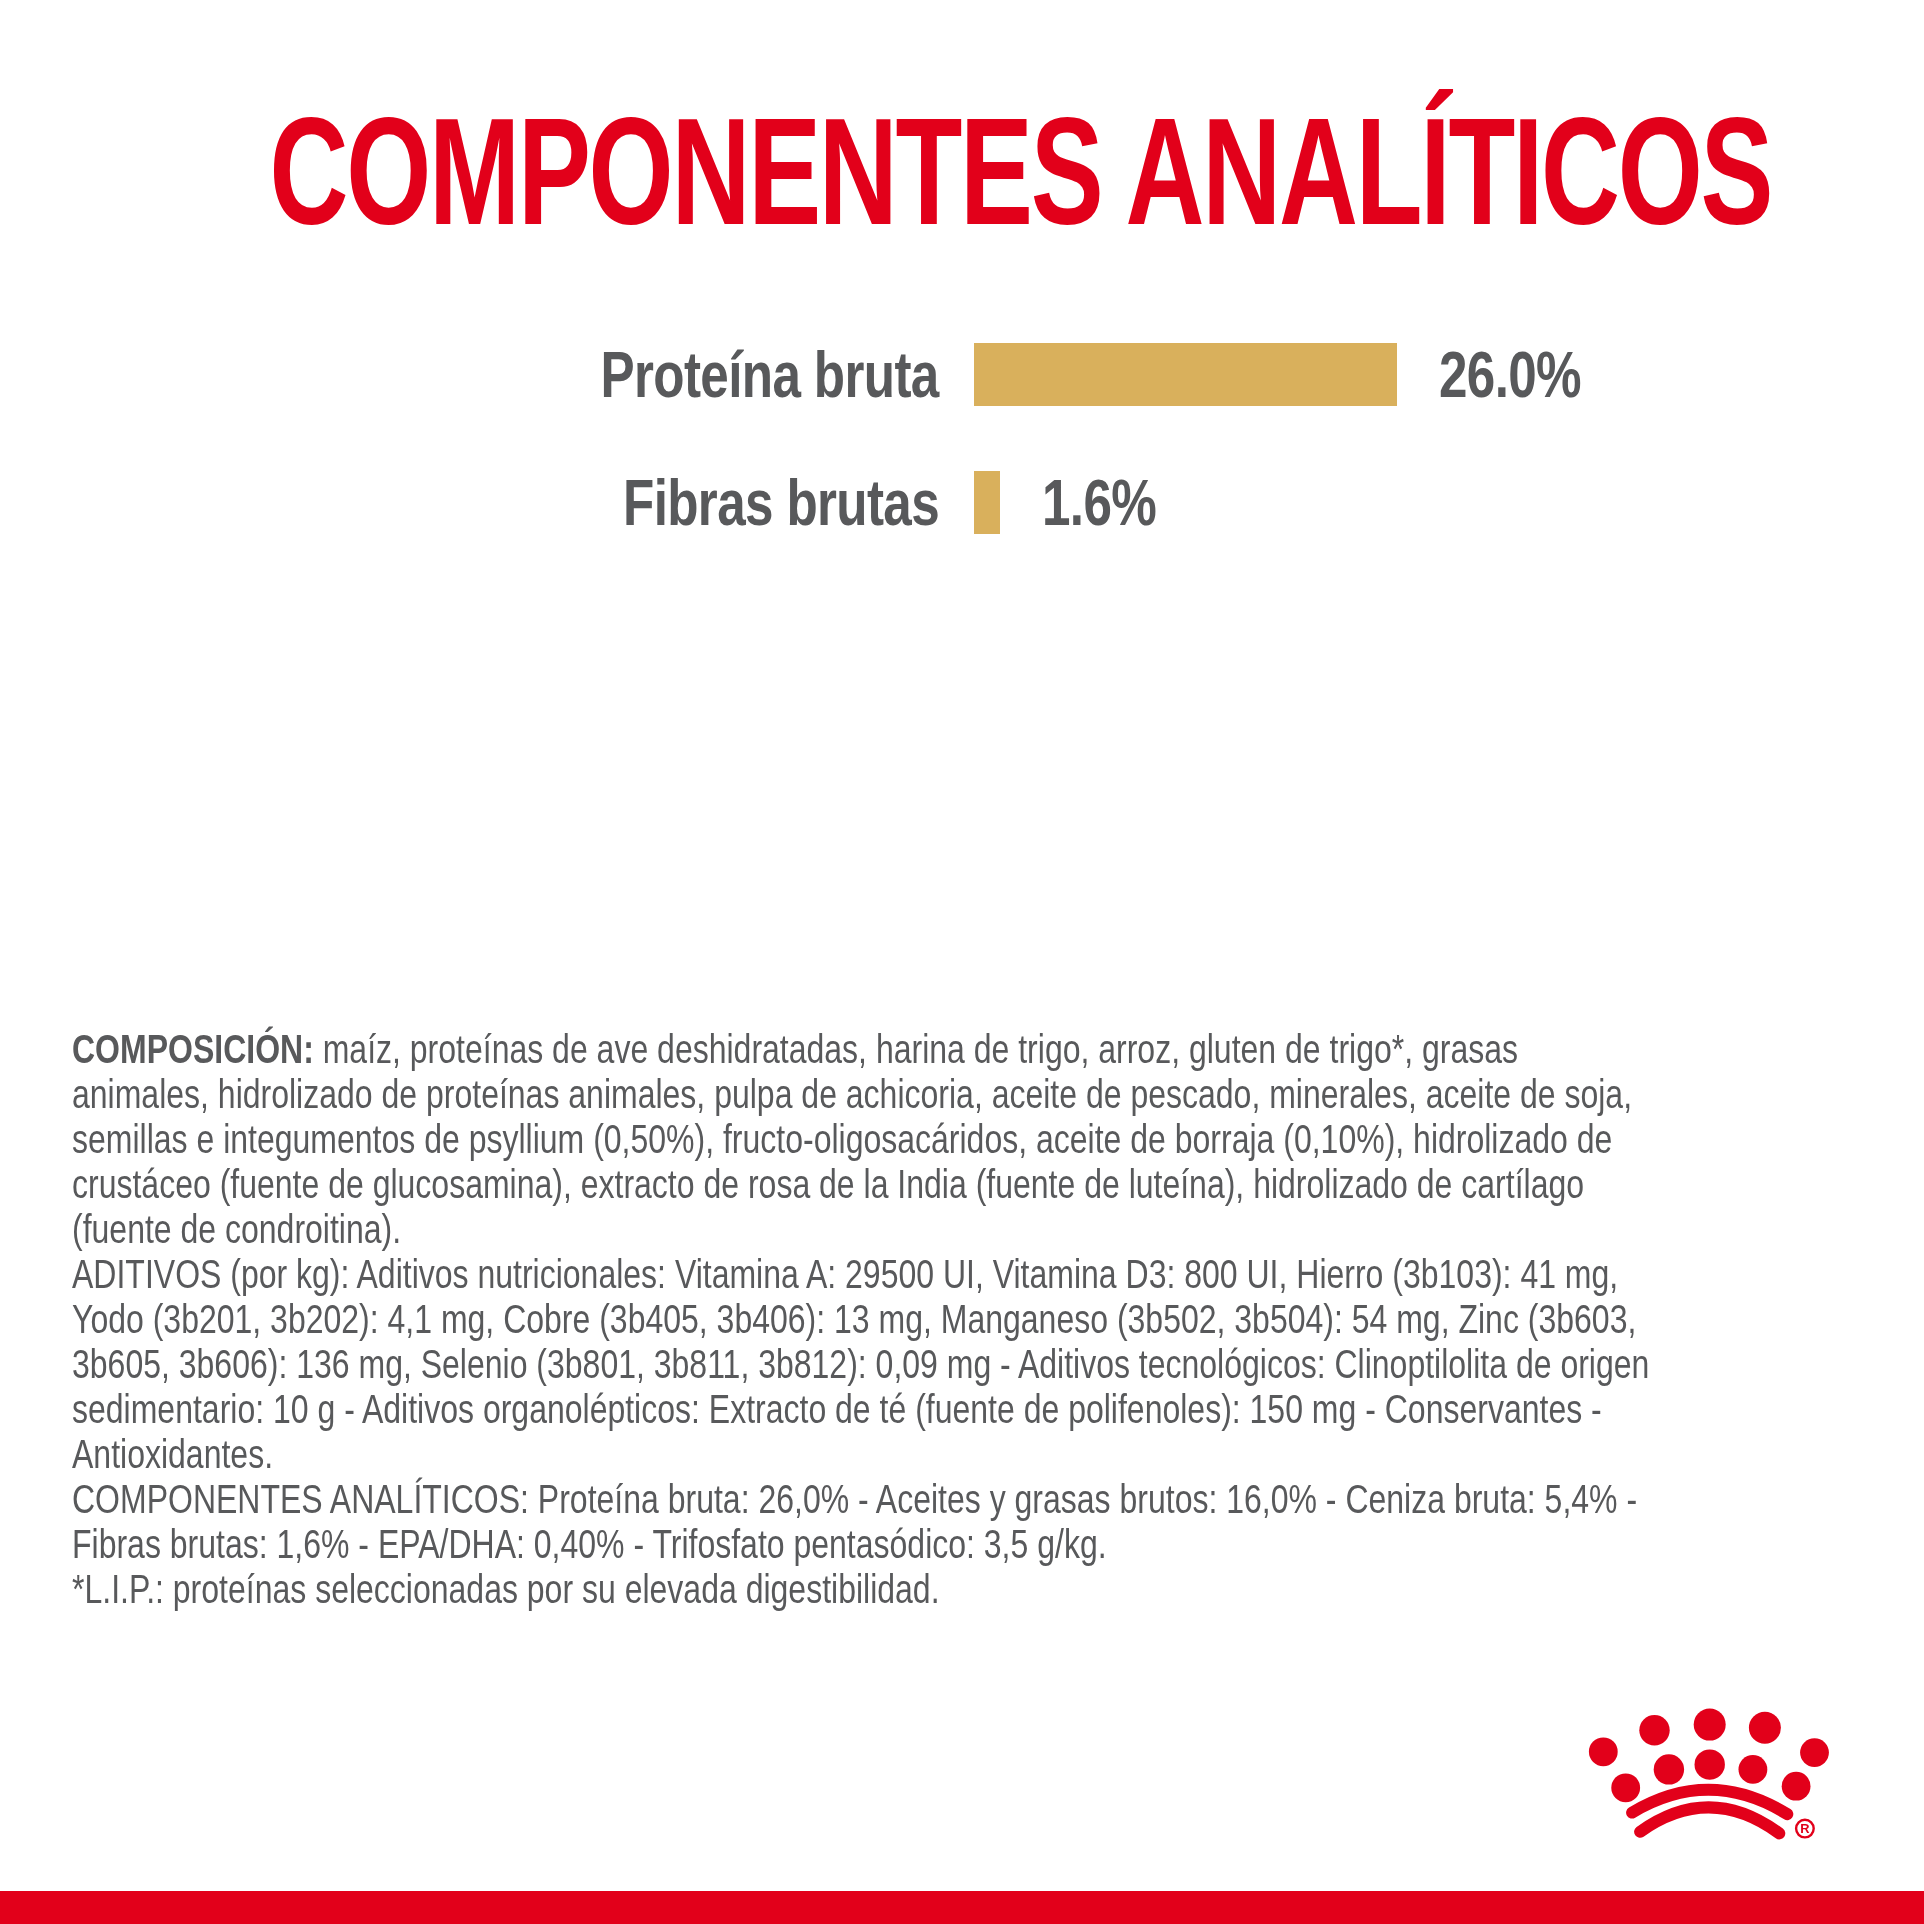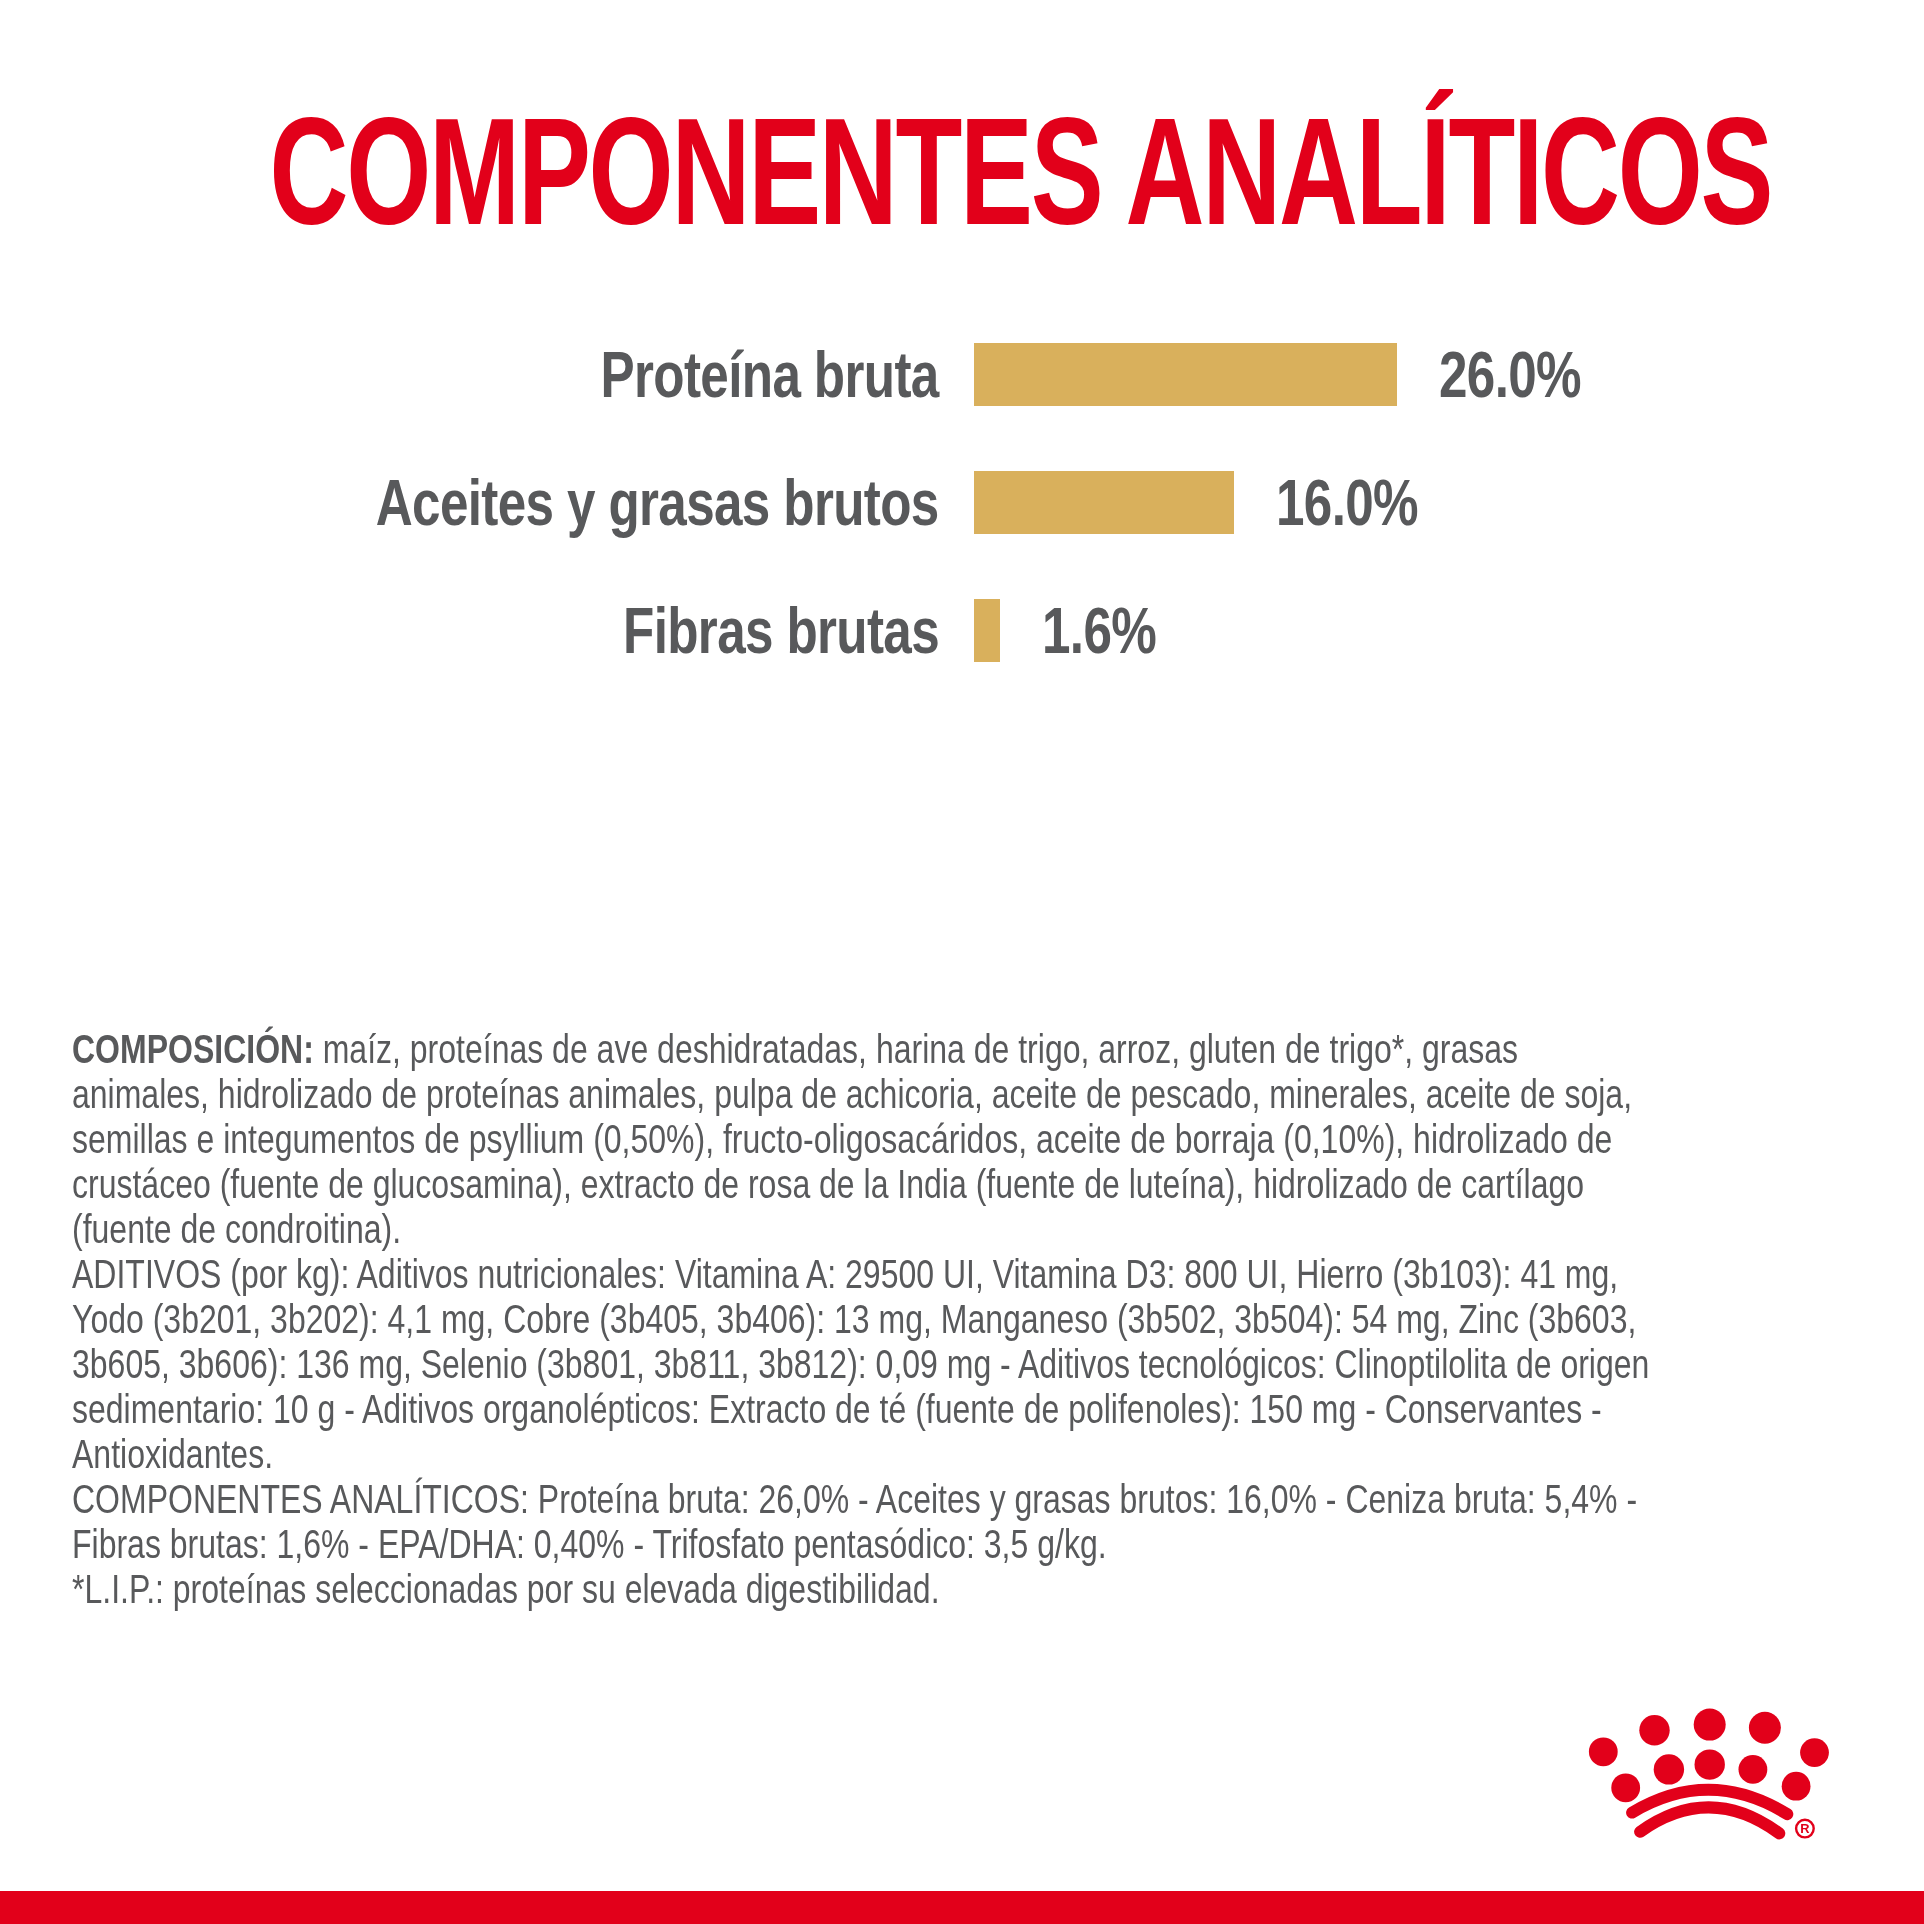--- a/index.html
+++ b/index.html
@@ -47,25 +47,20 @@
 
 <div class="page-title">COMPONENTES ANALÍTICOS</div>
 
 <div class="chart">
   <div class="chart-row">
     <div class="bar-label-col"><span class="bar-label">Proteína bruta</span></div>
     <div class="bar" style="width: 423px; background: rgb(217, 176, 92);"></div>
     <span class="bar-value">26.0%</span>
   </div>
   <div class="chart-row">
-    <div class="bar-label-col"><span class="bar-label">Aceites y grasas brutos</span></div>
-    <div class="bar" style="width: 260px; background: rgb(217, 176, 92);"></div>
-    <span class="bar-value">16.0%</span>
-  </div>
-  <div class="chart-row">
     <div class="bar-label-col"><span class="bar-label">Fibras brutas</span></div>
     <div class="bar" style="width: 26px; background: rgb(217, 176, 92);"></div>
     <span class="bar-value">1.6%</span>
   </div>
 </div>
 
 <div class="body-text">
   <div class="body-line"><b>COMPOSICIÓN:</b><span> maíz, proteínas de ave deshidratadas, harina de trigo, arroz, gluten de trigo*, grasas</span></div>
   <div class="body-line">animales, hidrolizado de proteínas animales, pulpa de achicoria, aceite de pescado, minerales, aceite de soja,</div>
   <div class="body-line">semillas e integumentos de psyllium (0,50%), fructo-oligosacáridos, aceite de borraja (0,10%), hidrolizado de</div>

